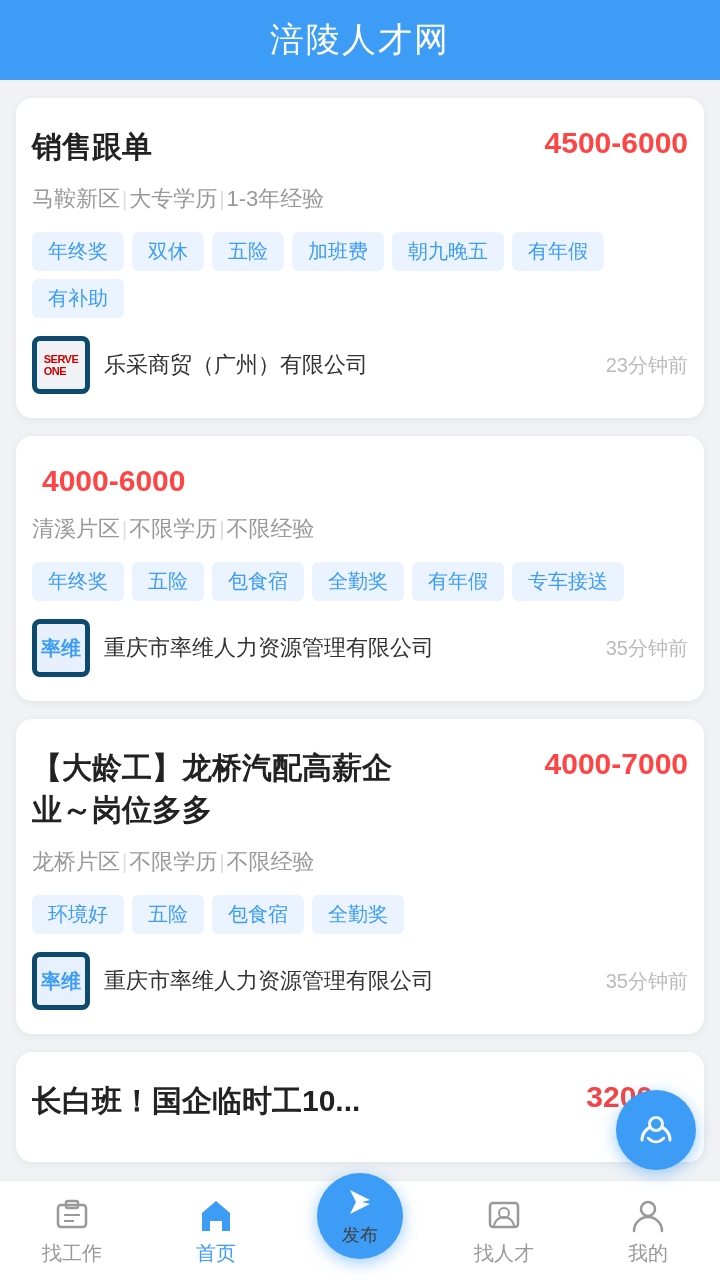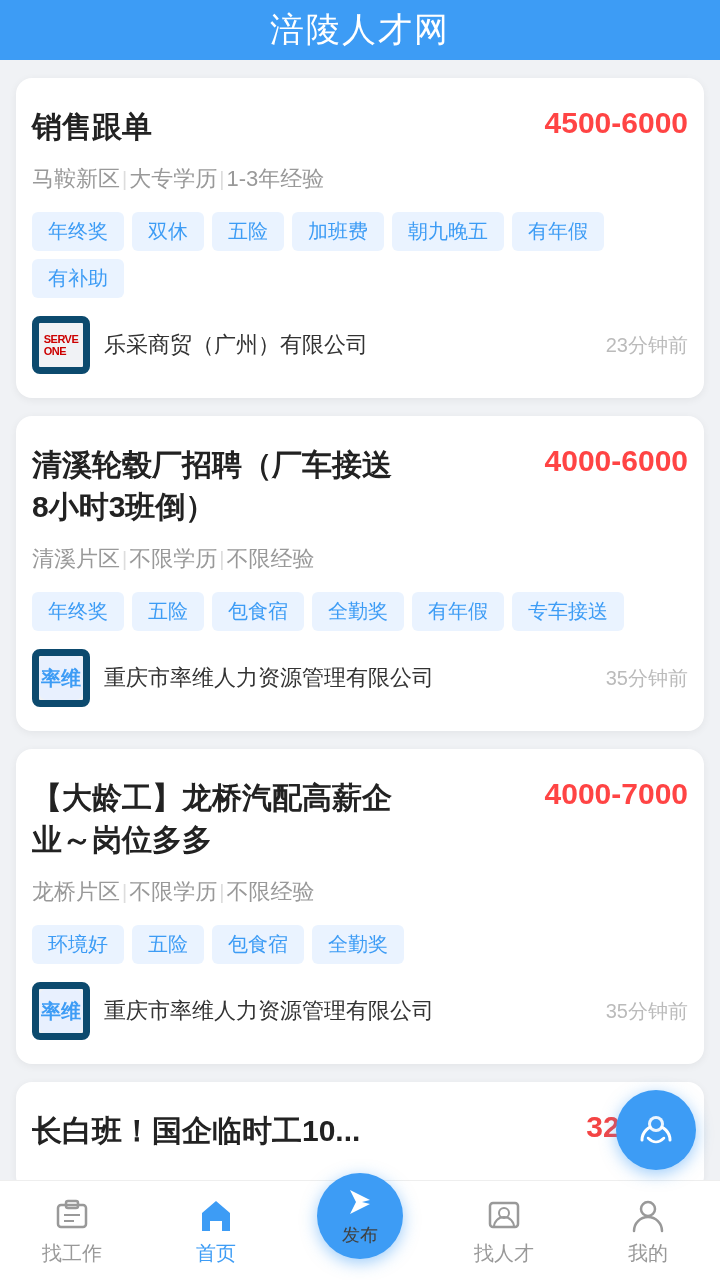--- a/index.html
+++ b/index.html
@@ -7,21 +7,21 @@
     body {
       font-family: -apple-system, BlinkMacSystemFont, "PingFang SC", "Microsoft YaHei", sans-serif;
       background: #f0f2f5;
       width: 720px;
       min-height: 1280px;
       position: relative;
       overflow-x: hidden;
     }
     .header {
       background: #3d9cf5;
-      height: 60px;
+      height: 80px;
       display: flex;
       align-items: center;
       justify-content: center;
     }
     .header-title {
       color: #fff;
       font-size: 34px;
       font-weight: 500;
       letter-spacing: 2px;
     }
@@ -94,21 +94,21 @@
     }
     .company-logo {
       width: 58px;
       height: 58px;
       border-radius: 8px;
       background: #f0f2f5;
       display: flex;
       align-items: center;
       justify-content: center;
       overflow: hidden;
-      border: 7px solid #0c4a6e;
+      border: 5px solid #0c4a6e;
       flex-shrink: 0;
     }
     .company-name {
       font-size: 22px;
       color: #333;
     }
     .post-time {
       font-size: 20px;
       color: #bbb;
     }
@@ -250,21 +250,20 @@
           <span class="serveone-logo">SERVE<br>ONE</span>
         </div>
         <span class="company-name">乐采商贸（广州）有限公司</span>
       </div>
       <span class="post-time">23分钟前</span>
     </div>
   </div>
 
   <div class="job-card">
     <div class="job-card-header">
-      <span class="job-title">清溪轮毂厂招聘（厂车接送8小时3班倒）</span>
       <span class="job-salary">4000-6000</span>
     </div>
     <div class="job-meta">
       <span>清溪片区</span>
       <span class="sep">|</span>
       <span>不限学历</span>
       <span class="sep">|</span>
       <span>不限经验</span>
     </div>
     <div class="tags">

